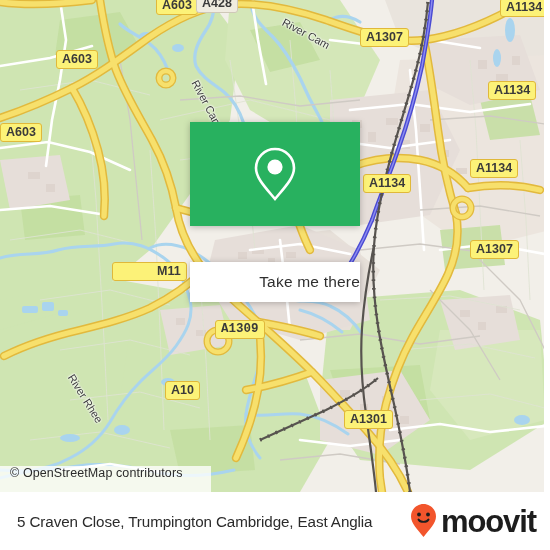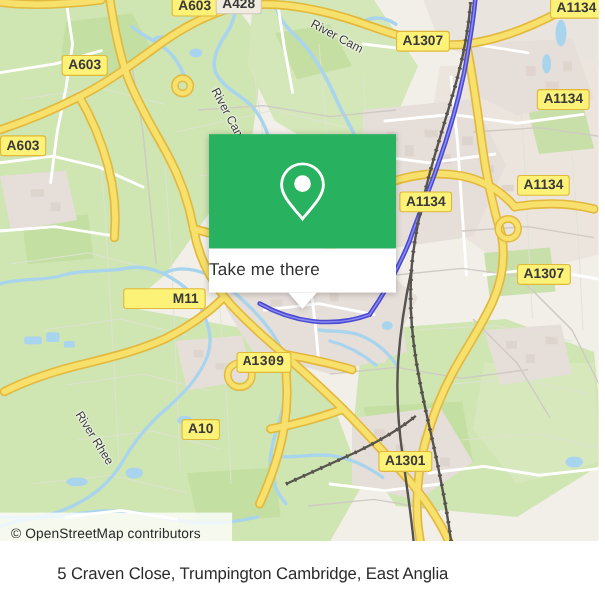--- a/index.html
+++ b/index.html
@@ -29,21 +29,21 @@
 
   
   #attribution {
     position: absolute;
     left: 0;
     top: 466px;
     width: 211px;
     height: 26px;
     background: rgba(255,255,255,0.78);
     display: flex;
-    align-items: flex-end;
+    align-items: flex-start;
     padding-left: 10px;
     z-index: 40;
   }
   #attribution span {
     font-size: 12.5px;
     color: #2b2b2b;
     letter-spacing: 0.1px;
     white-space: nowrap;
   }
 
@@ -61,21 +61,22 @@
     background: #28b15f;
     display: flex;
     align-items: center;
     justify-content: center;
   }
   #popup-bottom {
     height: 40px;
     background: #ffffff;
     display: flex;
     align-items: center;
-    justify-content: flex-start;
+    justify-content: flex-end;
+    margin-top: 36px;
   }
   #popup-bottom span {
     font-size: 15.5px;
     color: #2f2f2f;
     letter-spacing: 0.2px;
   }
   #popup-tail {
     position: absolute;
     left: 50%;
     top: 144px;
@@ -95,21 +96,20 @@
     display: flex;
     align-items: center;
     z-index: 50;
   }
   #footer-address {
     font-size: 15.2px;
     color: #2b2b2b;
     padding-left: 17px;
     white-space: nowrap;
     letter-spacing: -0.1px;
-    margin-left: 35px;
   }
   #brand {
     position: absolute;
     right: 14px;
     top: 50%;
     transform: translateY(-50%);
     display: flex;
     align-items: center;
     gap: 3px;
   }
@@ -415,15 +415,24 @@
       </div>
       <div id="popup-bottom">
         <span>Take me there</span>
       </div>
       <div id="popup-tail"></div>
     </div>
   </div>
 
   <div id="footer">
     <div id="footer-address">5 Craven Close, Trumpington Cambridge, East Anglia</div>
+    <div id="brand">
+      <svg width="29" height="36" viewBox="0 0 29 36">
+        <path d="M14.5,1 C7.6,1 2,6.6 2,13.5 C2,20.5 8.6,26.5 14.5,34 C20.4,26.5 27,20.5 27,13.5 C27,6.6 21.4,1 14.5,1 Z" fill="#f2552c"></path>
+        <circle cx="10" cy="11.5" r="1.9" fill="#1d1d1d"></circle>
+        <circle cx="19" cy="11.5" r="1.9" fill="#1d1d1d"></circle>
+        <path d="M9.5,16.5 C11,19.6 18,19.6 19.5,16.5" fill="none" stroke="#1d1d1d" stroke-width="1.9" stroke-linecap="round"></path>
+      </svg>
+      <span id="brand-word">moovit</span>
+    </div>
   </div>
 
 </div>
 
 </body></html>

